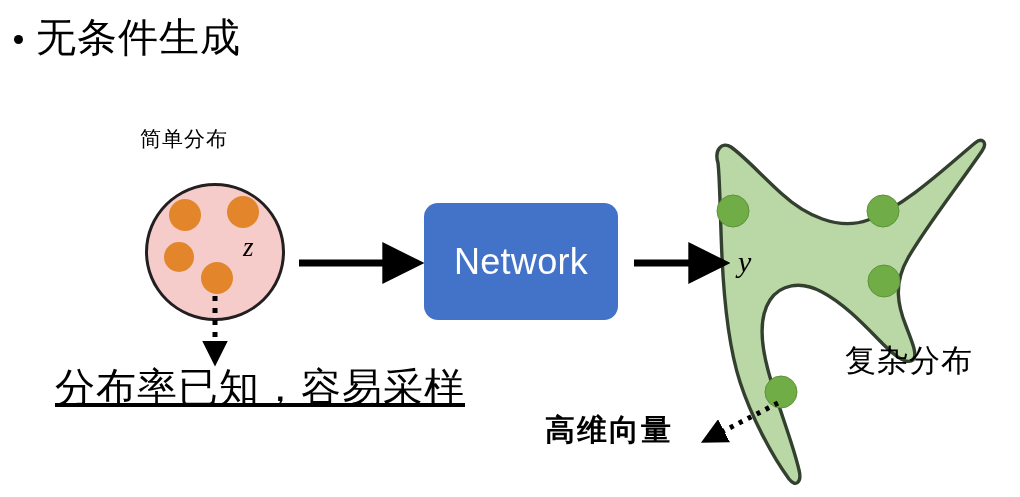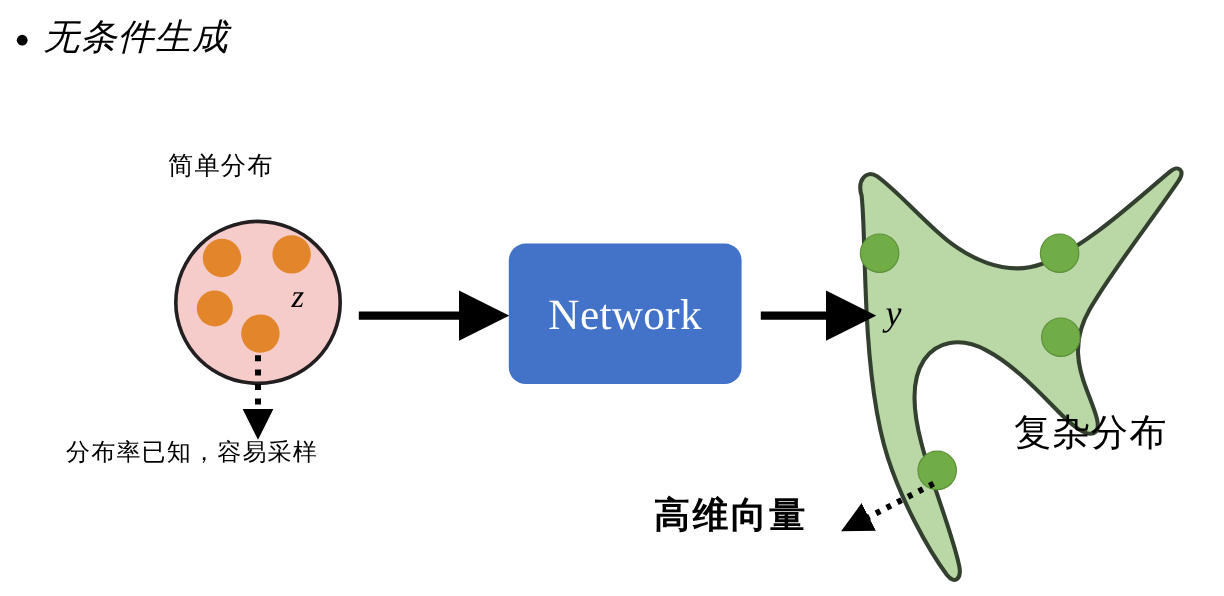--- a/index.html
+++ b/index.html
@@ -30,35 +30,34 @@
   }
   .bullet-dot {
     width: 9px;
     height: 9px;
     border-radius: 50%;
     background: #000;
     flex: 0 0 auto;
     margin-top: 4px;
   }
   .bullet-title {
-    font-size: 30px;
+    font-size: 40px;
     line-height: 1.05;
     letter-spacing: 1px;
     white-space: nowrap;
-    font-style: italic;
   }
 
   
   .cap {
     position: absolute;
     white-space: nowrap;
     line-height: 1;
   }
   .cap-simple      { left: 140px; top: 128px; font-size: 21px; letter-spacing: 1px; }
-  .cap-sample      { left: 55px;  top: 367px; font-size: 20px; letter-spacing: 1px; }
+  .cap-sample      { left: 55px;  top: 367px; font-size: 40px; letter-spacing: 1px; text-decoration: underline; }
   .cap-generator   { left: 455px; top: 342px; font-size: 30px; font-weight: bold; letter-spacing: 2px; }
   .cap-hidim       { left: 545px; top: 415px; font-size: 30px; font-weight: bold; letter-spacing: 2px; }
   .cap-complex     { left: 845px; top: 345px; font-size: 31px; letter-spacing: 1px; }
 
   
   .circle {
     position: absolute;
     left: 145px;
     top: 183px;
     width: 140px;
@@ -100,21 +99,20 @@
     background: #4273c8;
     border-radius: 14px;
     display: flex;
     align-items: center;
     justify-content: center;
   }
   .net-box-label {
     color: #ffffff;
     font-size: 36px;
     letter-spacing: 0.3px;
-    font-family: Liberation Serif, serif;
   }
 
   
   .layer {
     position: absolute;
     left: 0;
     top: 0;
     width: 1020px;
     height: 497px;
     pointer-events: none;

